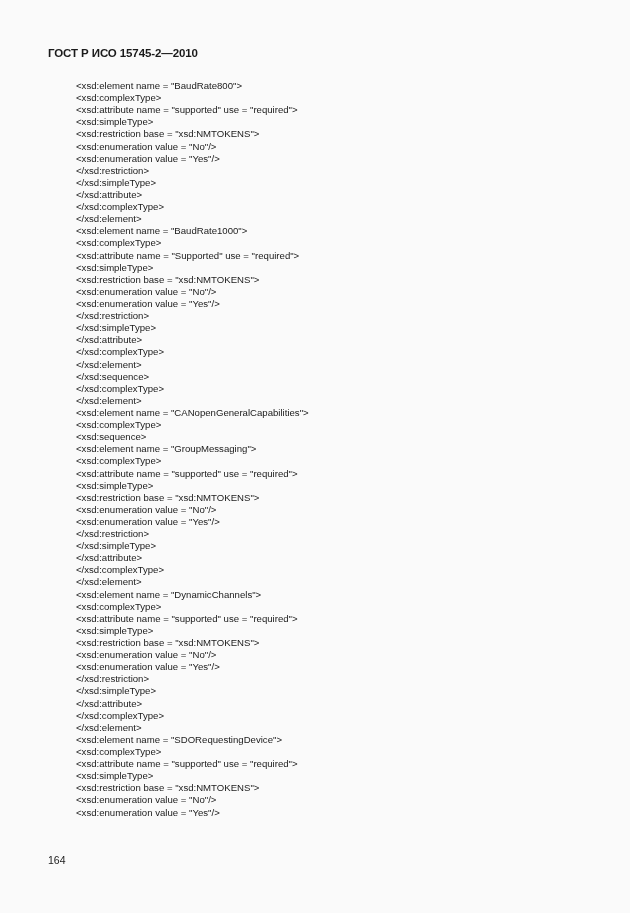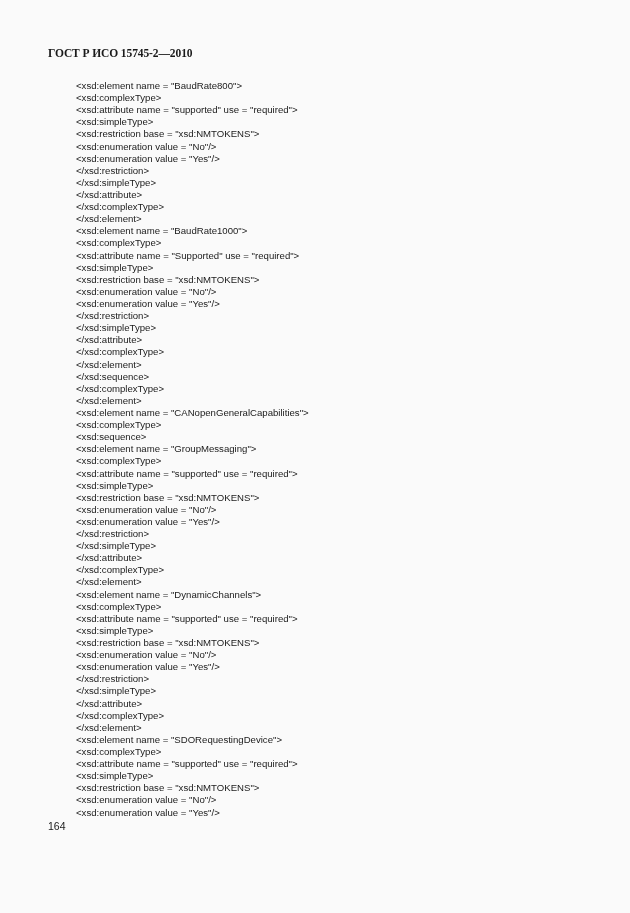--- a/index.html
+++ b/index.html
@@ -6,30 +6,30 @@
   body {
     width: 630px; height: 913px;
     background: #fafafa;
     position: relative;
     overflow: hidden;
     font-family: "Liberation Sans", sans-serif;
     color: #1a1a1a;
   }
   .header {
     position: absolute; left: 48px; top: 47px;
-    font-size: 11.5px; font-weight: bold; letter-spacing: -0.1px; font-family: Liberation Serif, serif;
+    font-size: 11.5px; font-weight: bold; letter-spacing: -0.1px;
   }
   .code {
     position: absolute; left: 76px; top: 80px;
     font-size: 9.6px; line-height: 12.12px;
     white-space: pre;
   }
   .code .line { display: block; height: 12.12px; }
   .page-num {
-    position: absolute; left: 48px; top: 820px;
+    position: absolute; left: 48px; top: 854px;
     font-size: 10.5px;
     text-align: right;
   }
 </style>
 </head>
 <body>
 
 <div class="header">ГОСТ Р ИСО 15745-2—2010</div>
 
 <div class="code" id="code-block"><span class="line">&lt;xsd:element name = "BaudRate800"&gt;</span><span class="line">&lt;xsd:complexType&gt;</span><span class="line">&lt;xsd:attribute name = "supported" use = "required"&gt;</span><span class="line">&lt;xsd:simpleType&gt;</span><span class="line">&lt;xsd:restriction base = "xsd:NMTOKENS"&gt;</span><span class="line">&lt;xsd:enumeration value = "No"/&gt;</span><span class="line">&lt;xsd:enumeration value = "Yes"/&gt;</span><span class="line">&lt;/xsd:restriction&gt;</span><span class="line">&lt;/xsd:simpleType&gt;</span><span class="line">&lt;/xsd:attribute&gt;</span><span class="line">&lt;/xsd:complexType&gt;</span><span class="line">&lt;/xsd:element&gt;</span><span class="line">&lt;xsd:element name = "BaudRate1000"&gt;</span><span class="line">&lt;xsd:complexType&gt;</span><span class="line">&lt;xsd:attribute name = "Supported" use = "required"&gt;</span><span class="line">&lt;xsd:simpleType&gt;</span><span class="line">&lt;xsd:restriction base = "xsd:NMTOKENS"&gt;</span><span class="line">&lt;xsd:enumeration value = "No"/&gt;</span><span class="line">&lt;xsd:enumeration value = "Yes"/&gt;</span><span class="line">&lt;/xsd:restriction&gt;</span><span class="line">&lt;/xsd:simpleType&gt;</span><span class="line">&lt;/xsd:attribute&gt;</span><span class="line">&lt;/xsd:complexType&gt;</span><span class="line">&lt;/xsd:element&gt;</span><span class="line">&lt;/xsd:sequence&gt;</span><span class="line">&lt;/xsd:complexType&gt;</span><span class="line">&lt;/xsd:element&gt;</span><span class="line">&lt;xsd:element name = "CANopenGeneralCapabilities"&gt;</span><span class="line">&lt;xsd:complexType&gt;</span><span class="line">&lt;xsd:sequence&gt;</span><span class="line">&lt;xsd:element name = "GroupMessaging"&gt;</span><span class="line">&lt;xsd:complexType&gt;</span><span class="line">&lt;xsd:attribute name = "supported" use = "required"&gt;</span><span class="line">&lt;xsd:simpleType&gt;</span><span class="line">&lt;xsd:restriction base = "xsd:NMTOKENS"&gt;</span><span class="line">&lt;xsd:enumeration value = "No"/&gt;</span><span class="line">&lt;xsd:enumeration value = "Yes"/&gt;</span><span class="line">&lt;/xsd:restriction&gt;</span><span class="line">&lt;/xsd:simpleType&gt;</span><span class="line">&lt;/xsd:attribute&gt;</span><span class="line">&lt;/xsd:complexType&gt;</span><span class="line">&lt;/xsd:element&gt;</span><span class="line">&lt;xsd:element name = "DynamicChannels"&gt;</span><span class="line">&lt;xsd:complexType&gt;</span><span class="line">&lt;xsd:attribute name = "supported" use = "required"&gt;</span><span class="line">&lt;xsd:simpleType&gt;</span><span class="line">&lt;xsd:restriction base = "xsd:NMTOKENS"&gt;</span><span class="line">&lt;xsd:enumeration value = "No"/&gt;</span><span class="line">&lt;xsd:enumeration value = "Yes"/&gt;</span><span class="line">&lt;/xsd:restriction&gt;</span><span class="line">&lt;/xsd:simpleType&gt;</span><span class="line">&lt;/xsd:attribute&gt;</span><span class="line">&lt;/xsd:complexType&gt;</span><span class="line">&lt;/xsd:element&gt;</span><span class="line">&lt;xsd:element name = "SDORequestingDevice"&gt;</span><span class="line">&lt;xsd:complexType&gt;</span><span class="line">&lt;xsd:attribute name = "supported" use = "required"&gt;</span><span class="line">&lt;xsd:simpleType&gt;</span><span class="line">&lt;xsd:restriction base = "xsd:NMTOKENS"&gt;</span><span class="line">&lt;xsd:enumeration value = "No"/&gt;</span><span class="line">&lt;xsd:enumeration value = "Yes"/&gt;</span></div>

